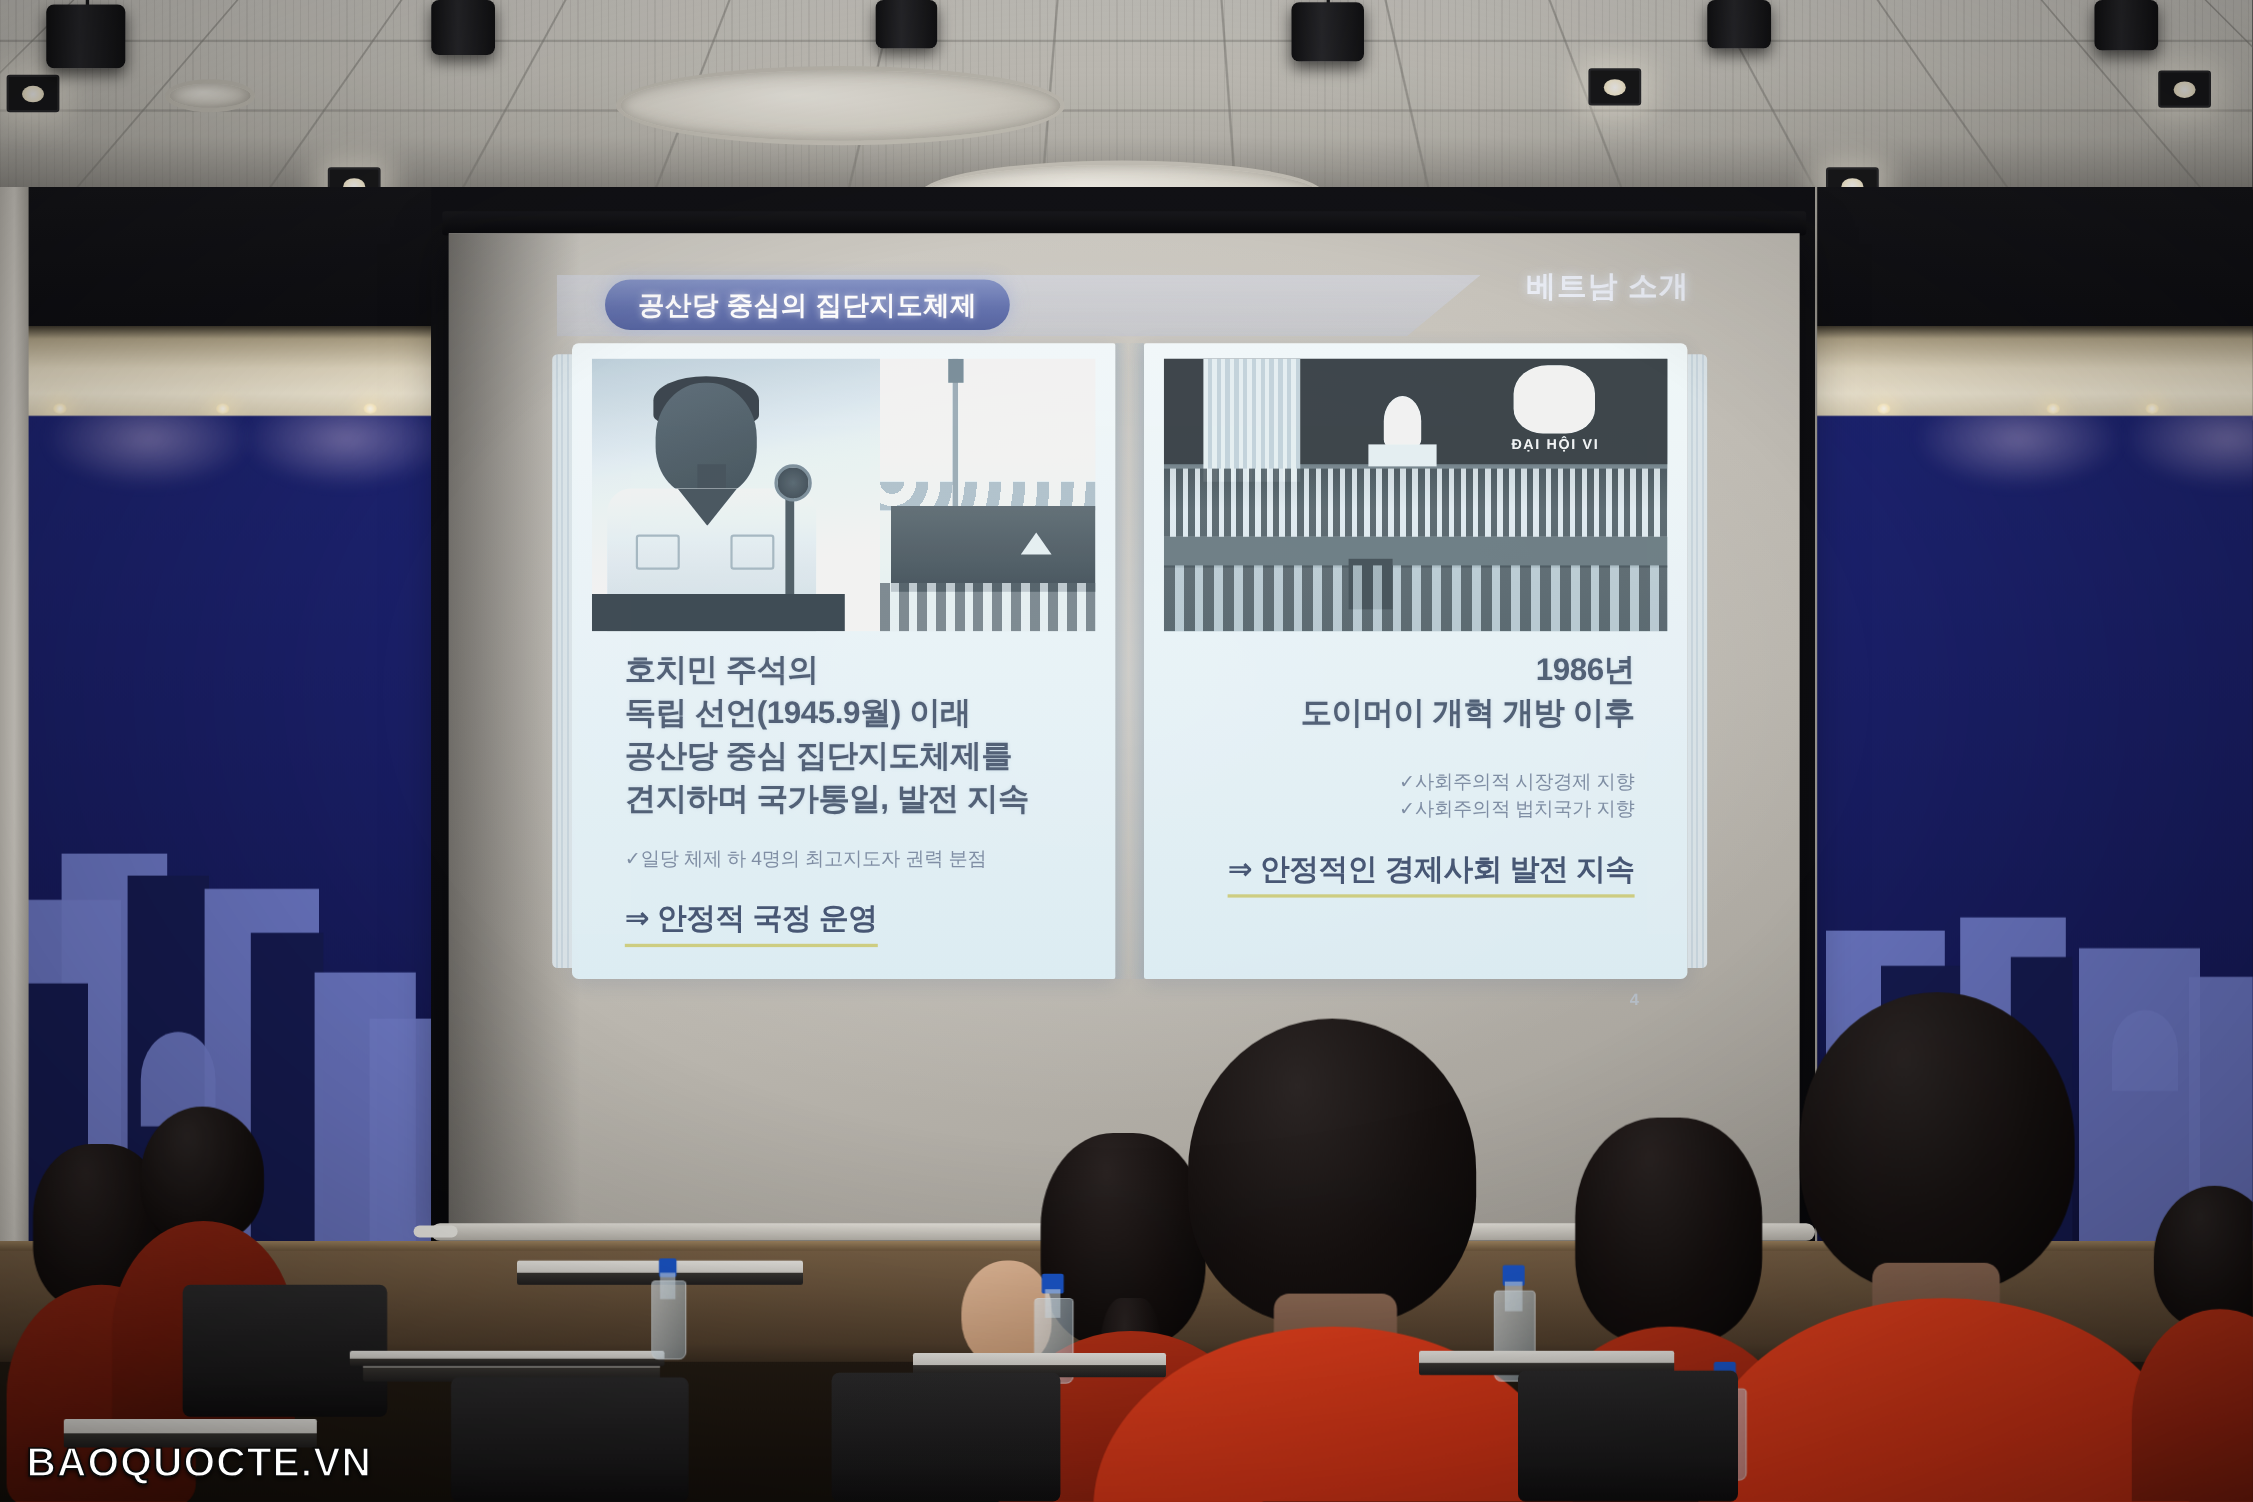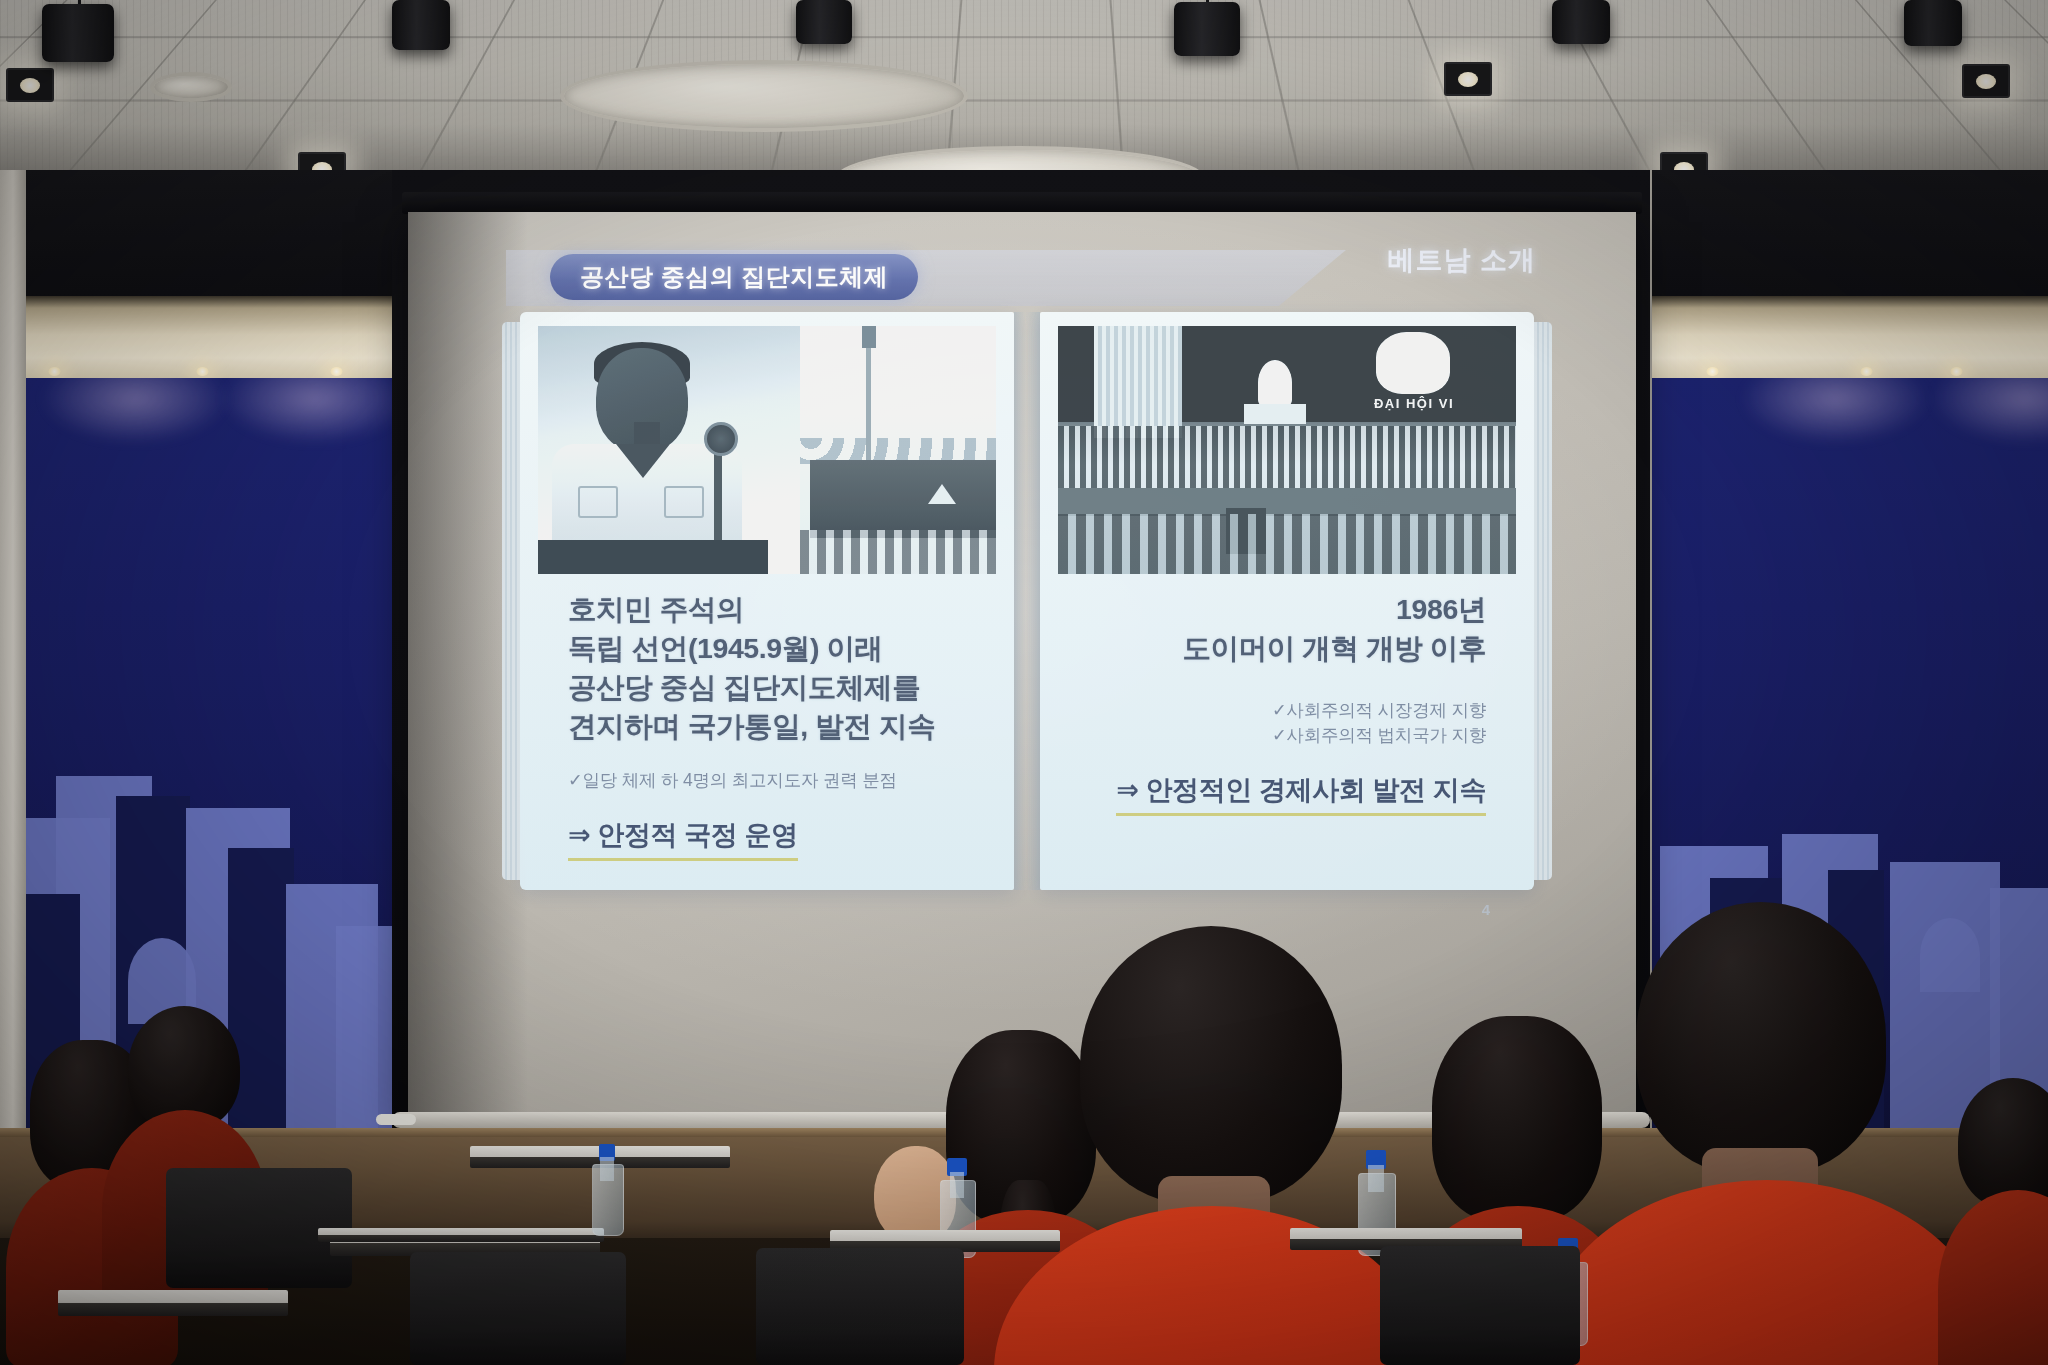--- a/index.html
+++ b/index.html
@@ -627,13 +627,14 @@
       <div class="body"></div>
   </div>
 
   <div class="desk" style="left:1290px;top:1228px;width:232px;height:22px;"></div>
   <div class="chairback" style="left:1380px;top:1246px;width:200px;height:119px;"></div>
   <div class="desk" style="left:830px;top:1230px;width:230px;height:22px;"></div>
   <div class="chairback" style="left:756px;top:1248px;width:208px;height:117px;"></div>
 
   <div class="vignette"></div>
 
+  <div class="watermark">BAOQUOCTE.VN</div>
 </div>
 
 </body></html>

